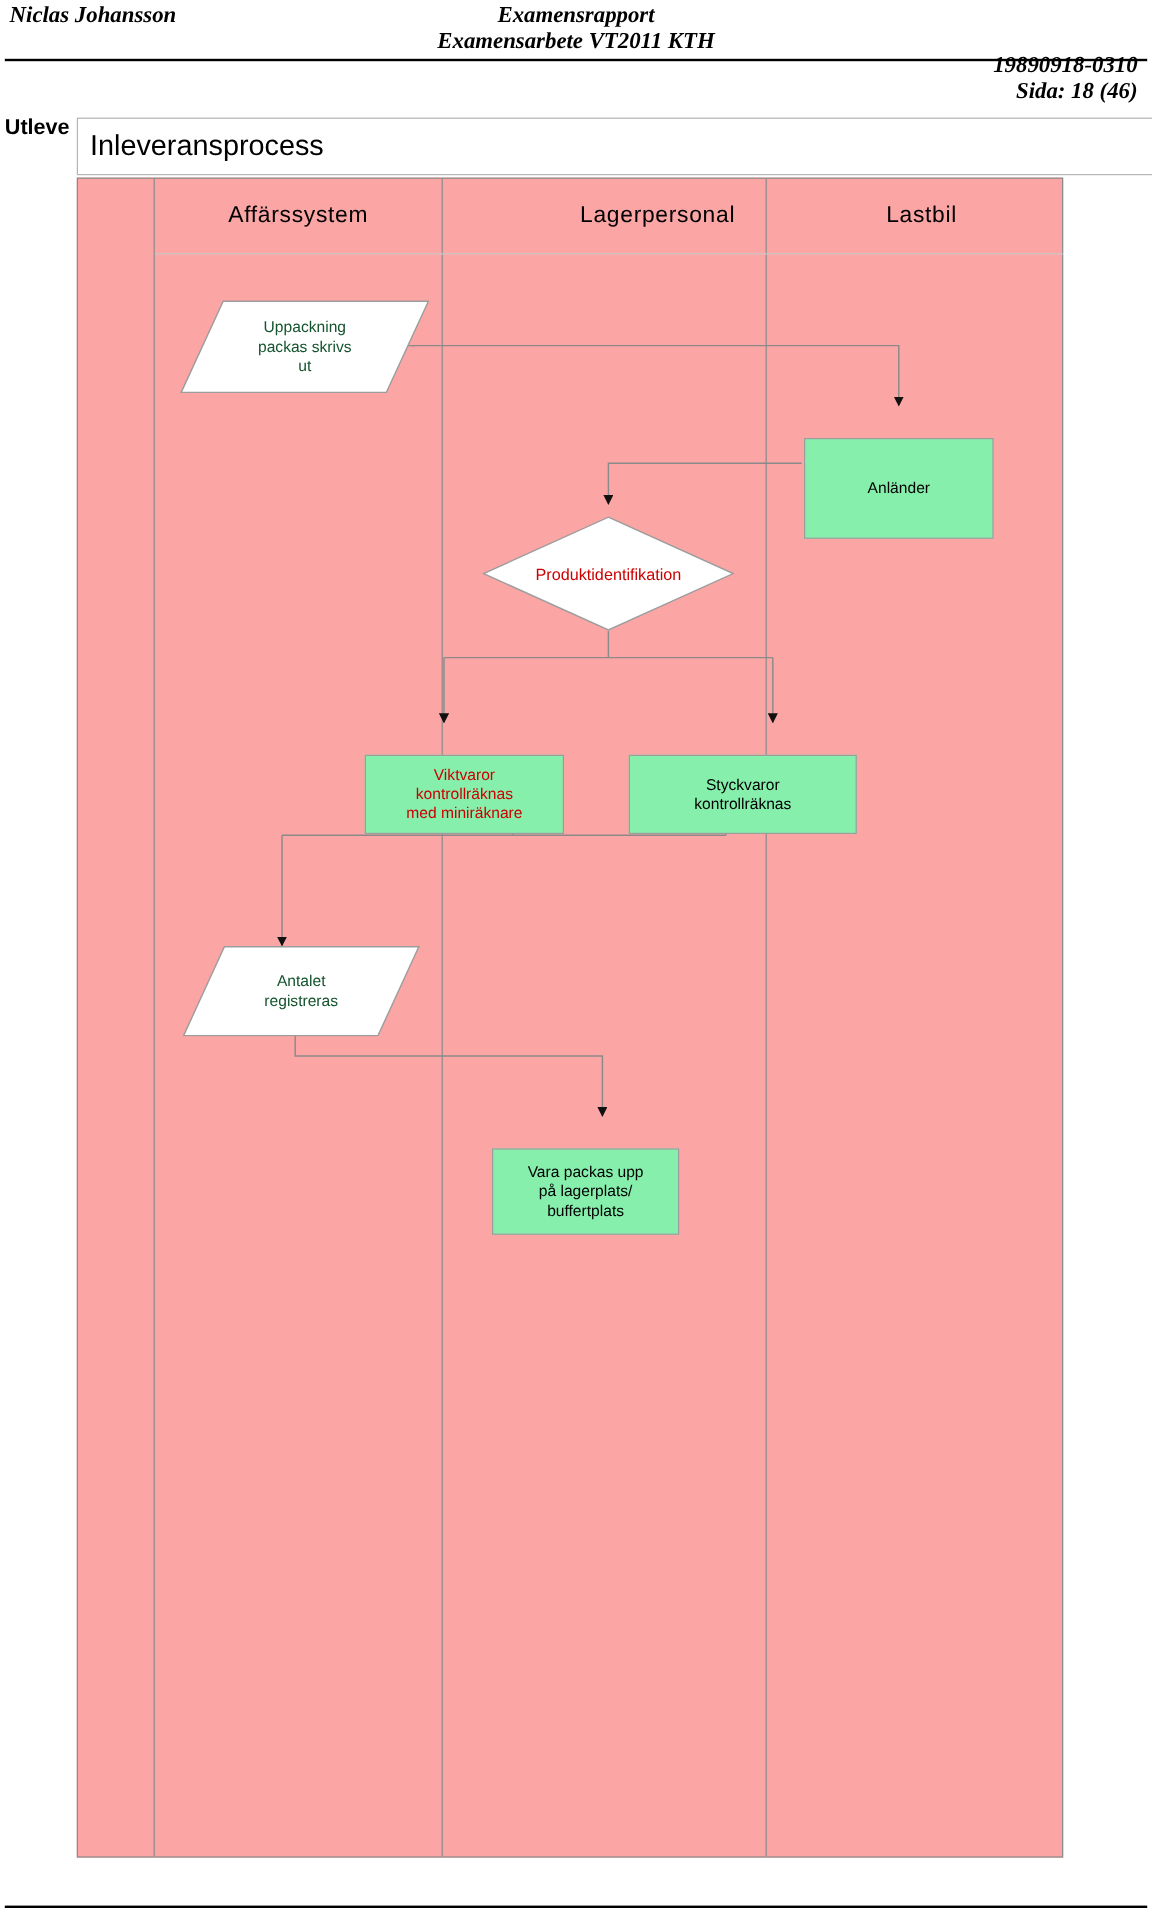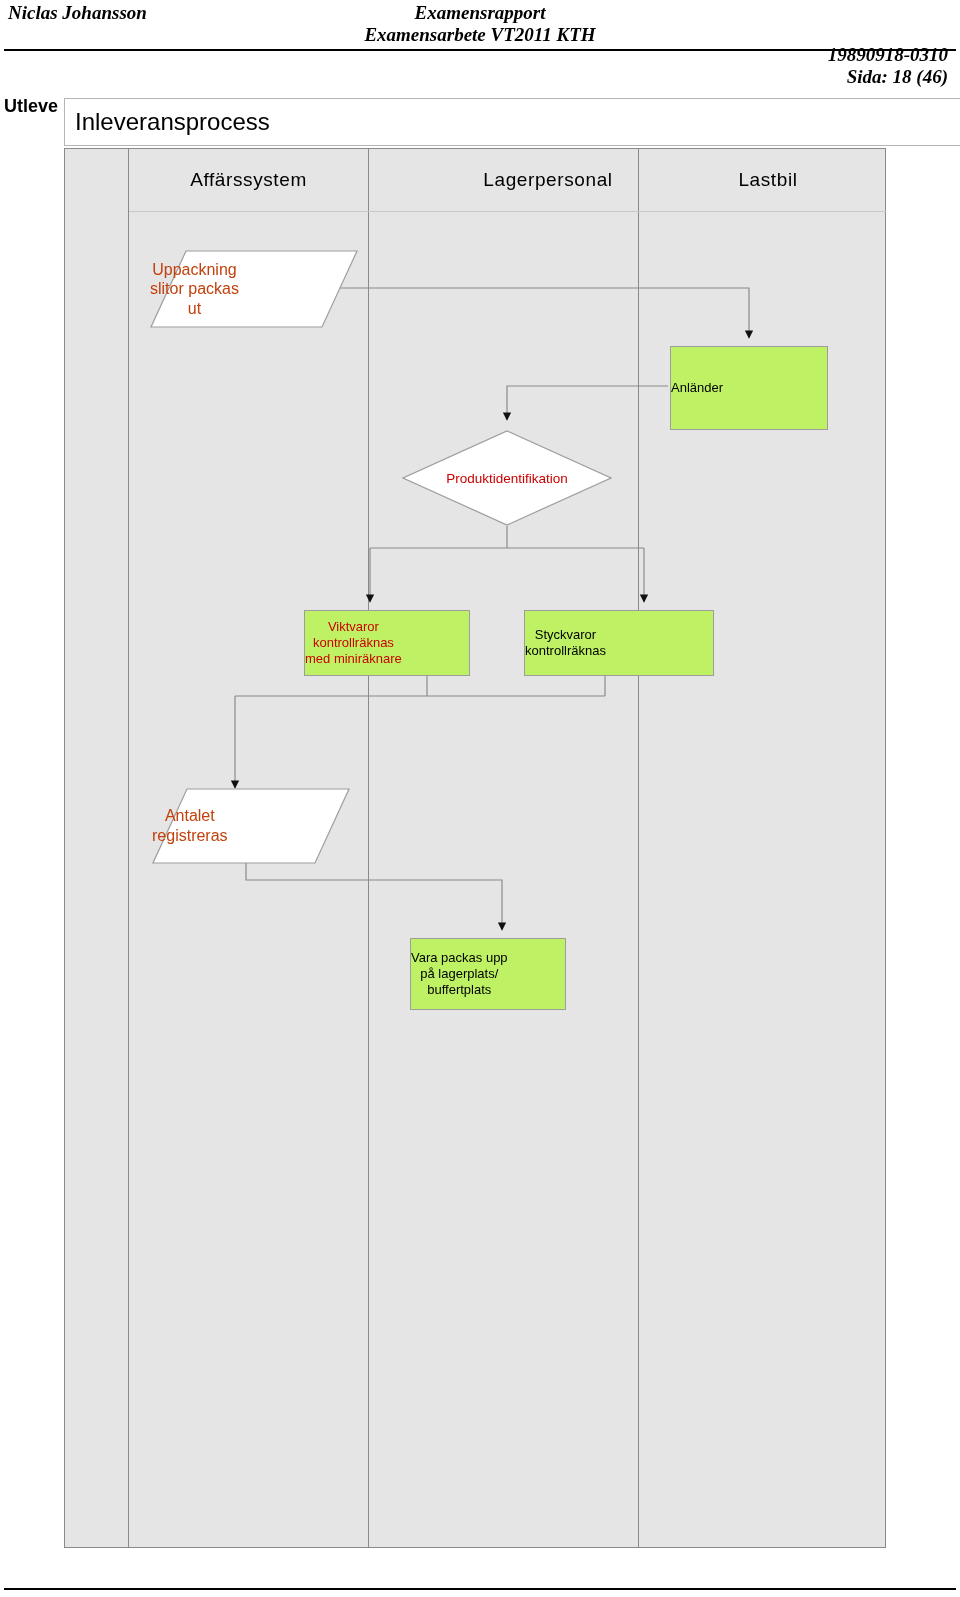--- a/index.html
+++ b/index.html
@@ -101,21 +101,21 @@
     color: #000;
     white-space: nowrap;
   }
 
   
   #lane-table {
     position: absolute;
     left: 0; top: 50px;
     width: 822px;
     height: 1400px;
-    background: #e5e5e5;
+    background: #fca5a5;
     border: 1px solid #8a8a8a;
     box-sizing: border-box;
   }
   
   #lane-gutter {
     position: absolute;
     left: 0; top: 0;
     width: 64px;
     height: 100%;
     border-right: 1px solid #8a8a8a;
@@ -144,46 +144,48 @@
     left: 64px; top: 62px;
     width: 757px;
     height: 0;
     border-top: 1px solid #c8c8c8;
   }
 
   
   .shape {
     position: absolute;
     box-sizing: border-box;
-    background: #bef264;
+    background: #86efac;
     display: flex;
     align-items: center;
+    justify-content: center;
     text-align: center;
     font-size: 13px;
     line-height: 1.22;
     color: #000;
     z-index: 6;
+    margin-top: 19px;
   }
   .shape.box { border: 1px solid #9d9d9d; }
   .shape.red { color: #cc0000; }
 
   
   .para-wrap { position: absolute; z-index: 6; }
   .para-wrap svg { position: absolute; left: 0; top: 0; }
   .para-label {
     position: absolute;
     left: 0; top: 0;
     width: 100%; height: 100%;
     display: flex;
     align-items: center;
-    justify-content: flex-start;
-    text-align: center;
-    font-size: 16px;
+    justify-content: center;
+    text-align: center;
+    font-size: 13px;
     line-height: 1.22;
-    color: #c2410c;
+    color: #14532d;
   }
 
   
   .diamond-wrap { position: absolute; z-index: 6; }
   .diamond-wrap svg { position: absolute; left: 0; top: 0; }
   .diamond-label {
     position: absolute;
     left: 0; top: 0;
     width: 100%; height: 100%;
     display: flex;
@@ -280,21 +282,21 @@
     </g>
   </svg>
 
   <div class="para-wrap" style="left:86px; top:152px; width:208px; height:78px;">
     <svg width="208" height="78" viewBox="0 0 208 78">
       <polygon points="36,1 207,1 172,77 1,77" fill="#ffffff" stroke="#9d9d9d" stroke-width="1.2"></polygon>
     </svg>
     <div class="para-label">
       <span>
         <span>Uppackning</span><br>
-        <span>slitor packas</span><br>
+        <span>packas skrivs</span><br>
         <span>ut</span>
       </span>
     </div>
   </div>
 
   <div class="shape box" style="left:606px; top:248px; width:158px; height:84px;">
     <span>Anländer</span>
   </div>
 
   <div class="diamond-wrap" style="left:338px; top:332px; width:210px; height:96px;">

